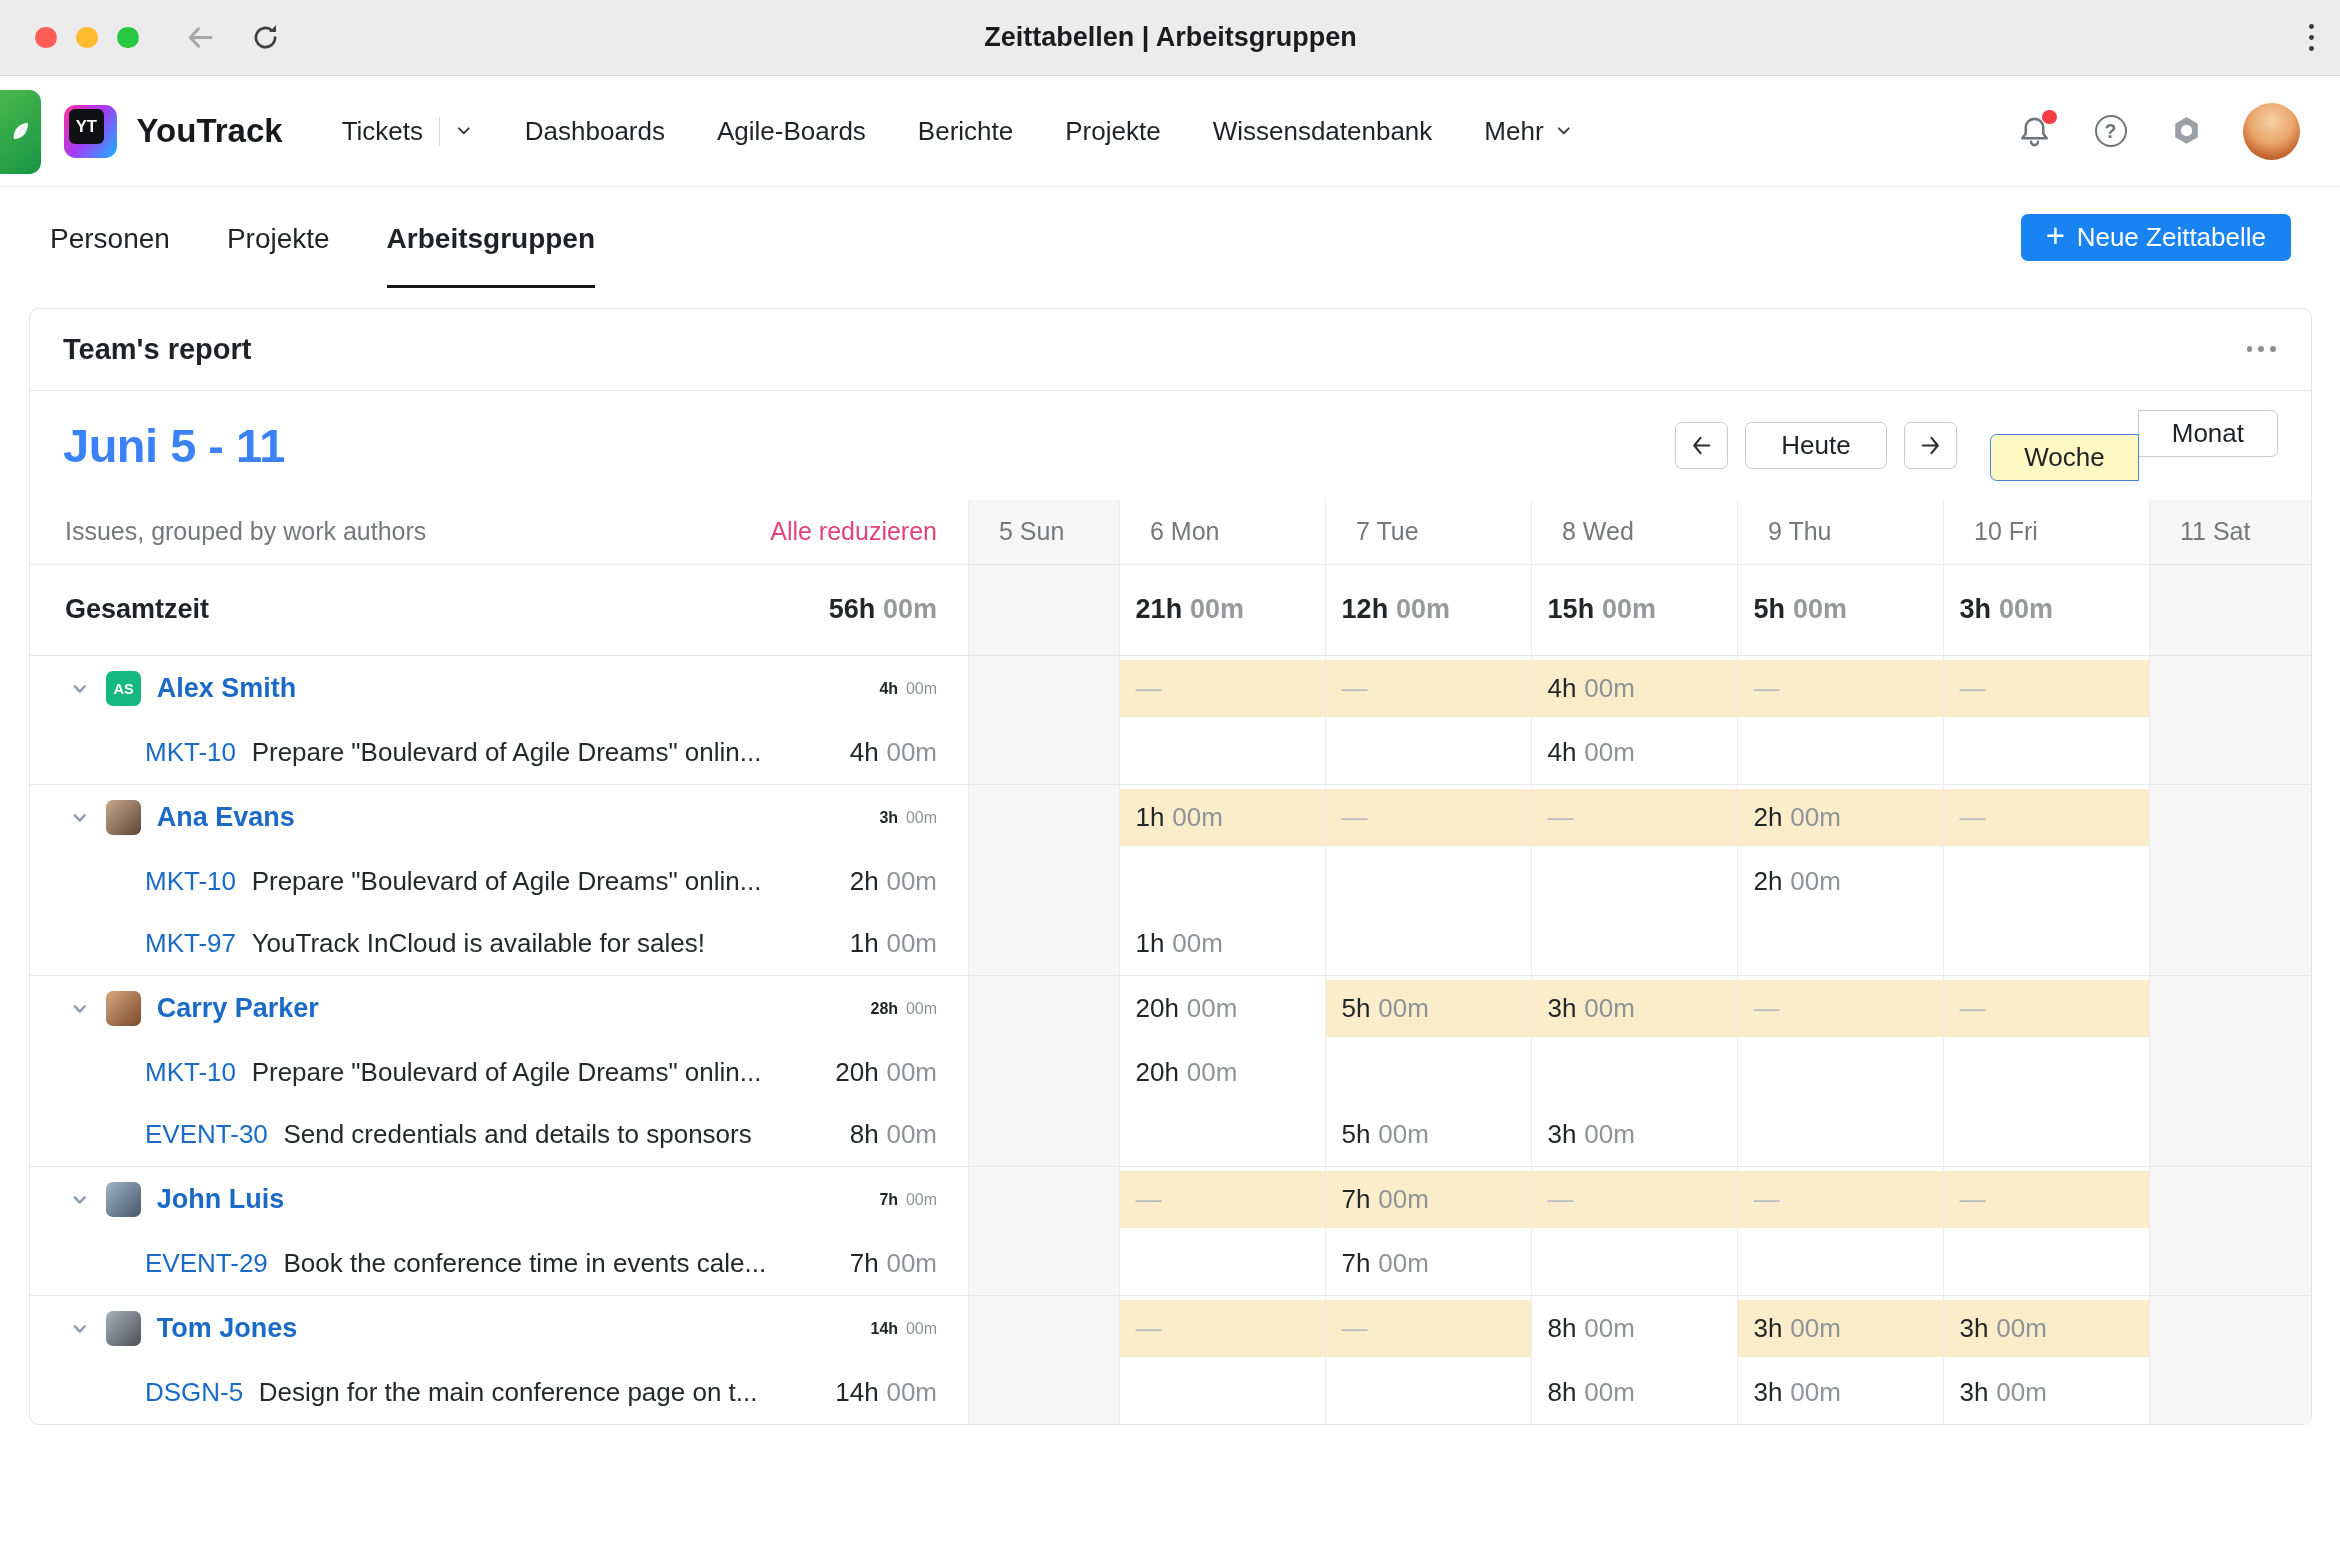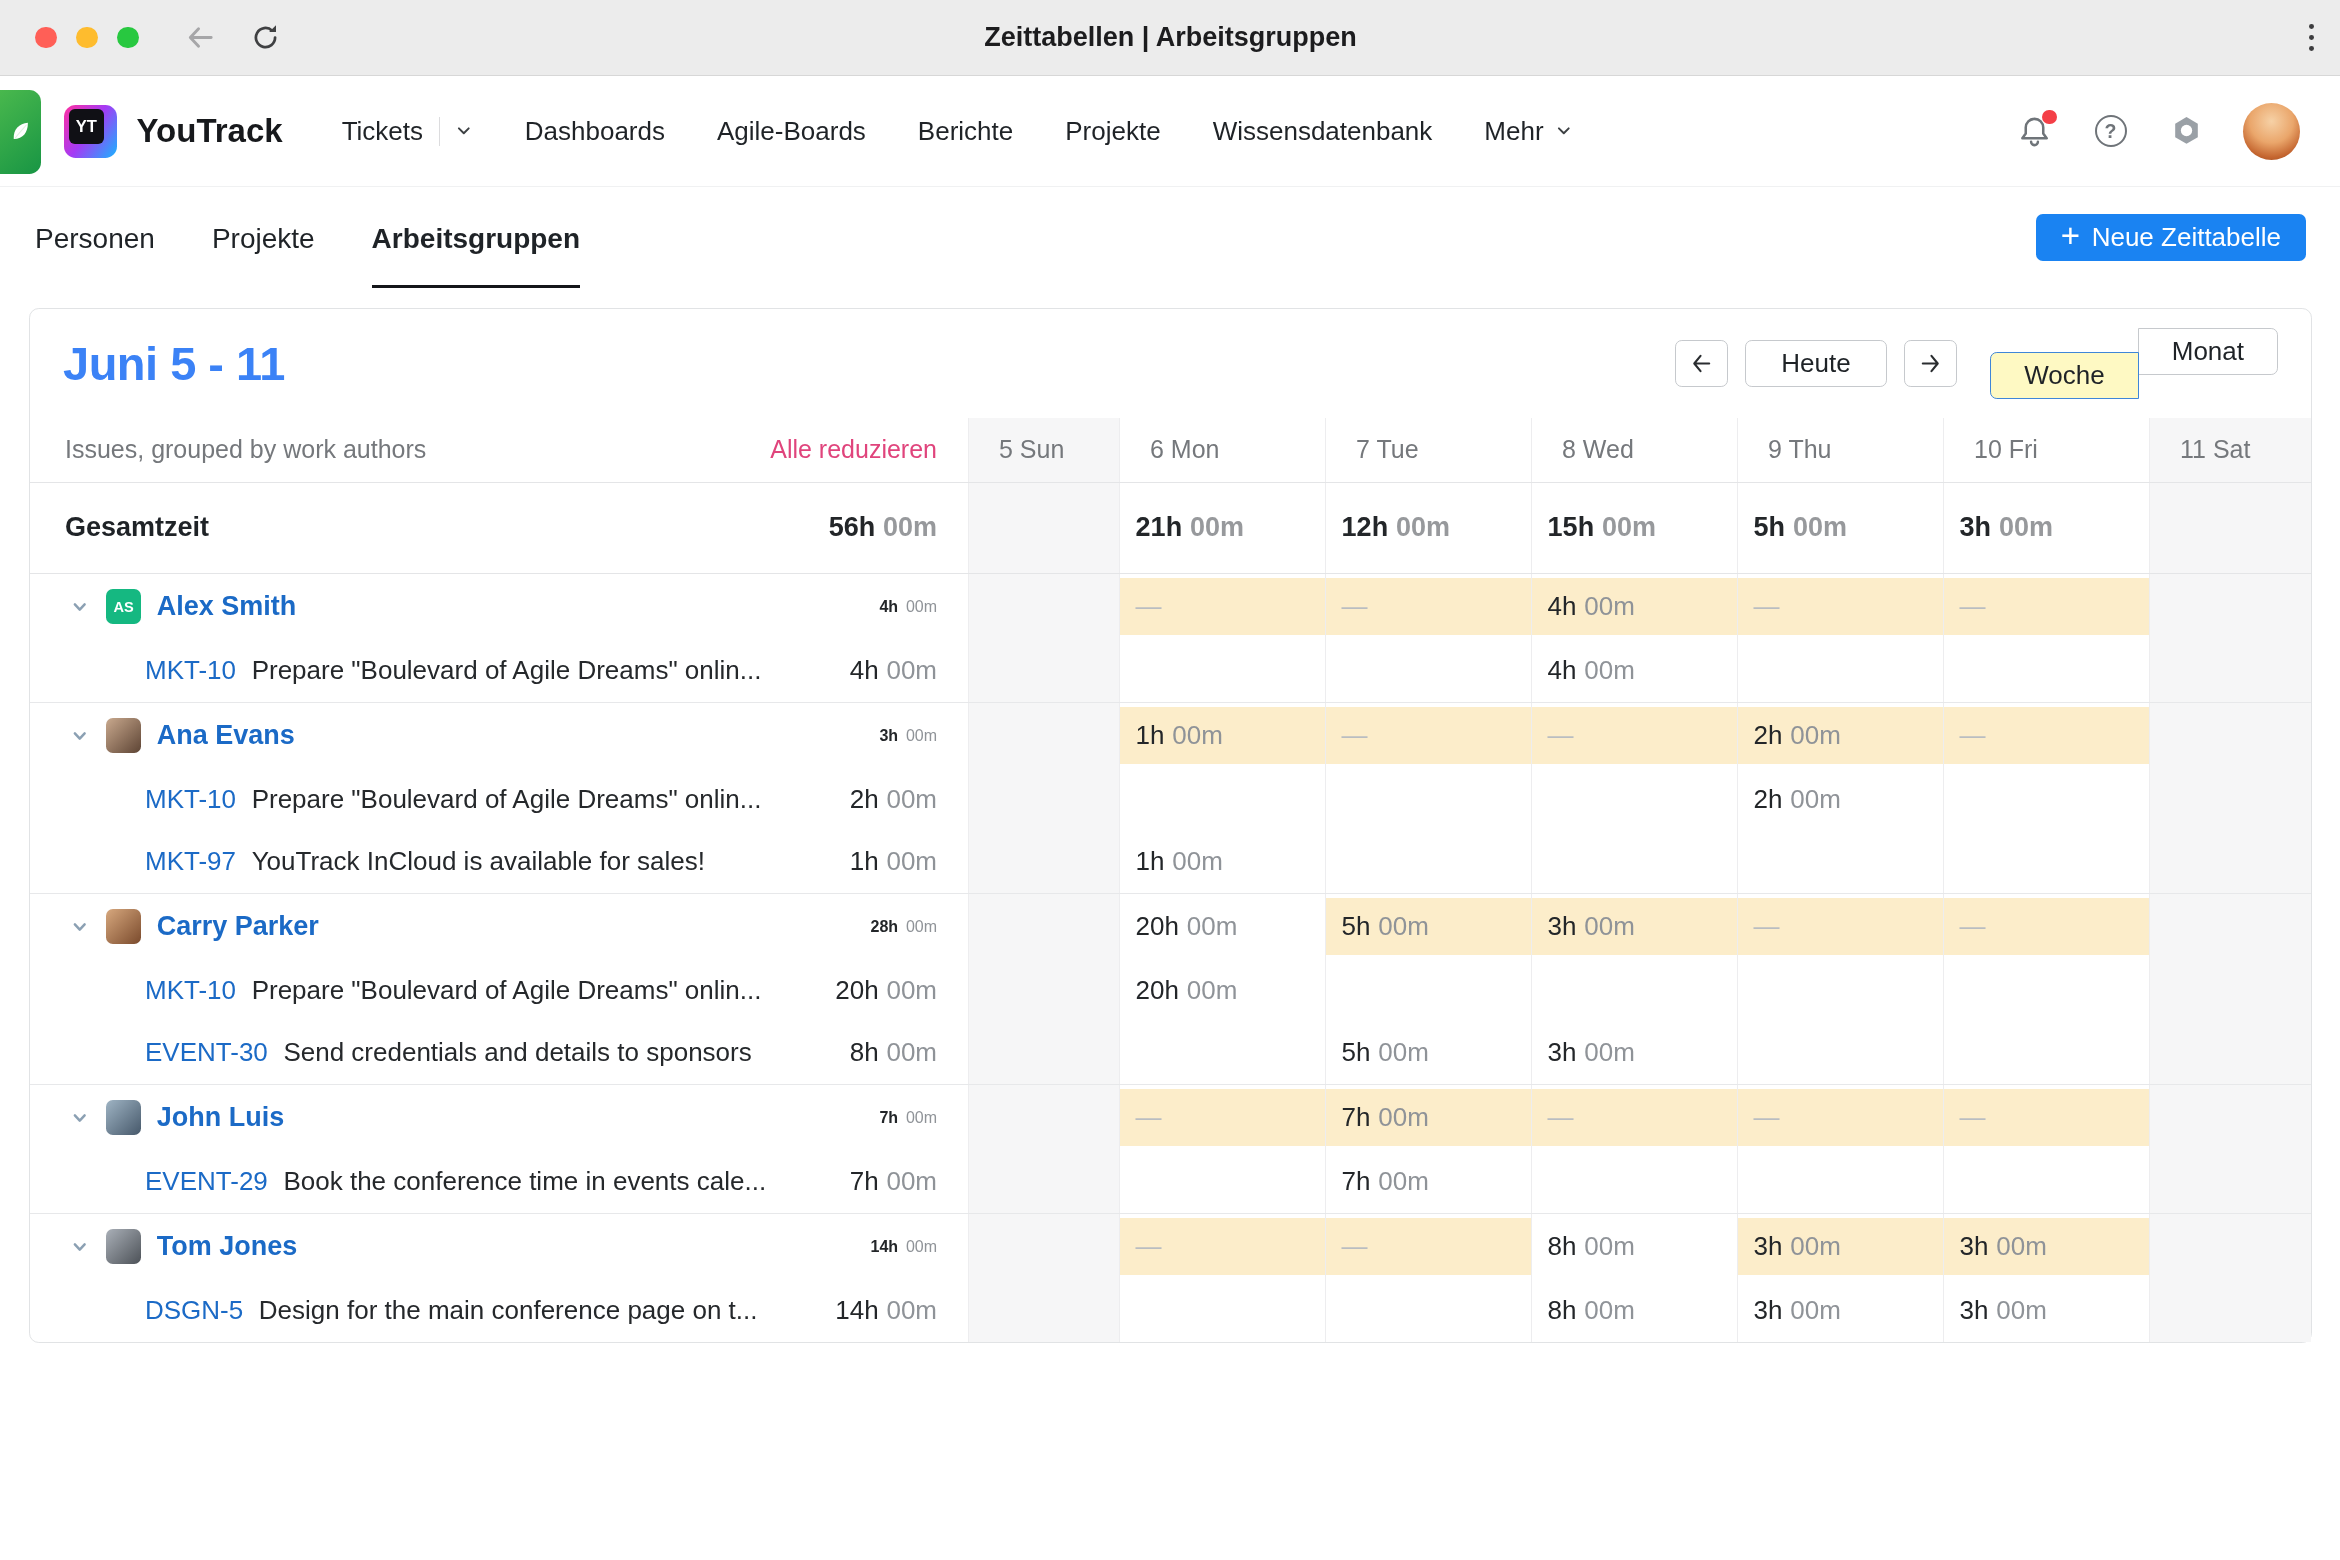--- a/index.html
+++ b/index.html
@@ -29,21 +29,21 @@
   .nav-item { display:flex; align-items:center; font-size:26px; color:#1f2327; padding:0 26px; }
   .nav-divider { width:1px; height:29px; background:#dcdcde; margin:0 15.6px; }
   .nav-right { margin-left:auto; display:flex; align-items:center; gap:37px; margin-right:41px; }
   .icon-btn { position:relative; width:39px; height:39px; display:flex; align-items:center; justify-content:center; }
   .badge { position:absolute; top:-2px; right:-2.9px; width:14.6px; height:14.6px; border-radius:50%; background:#f43f47; }
   .help-circle { width:32px; height:32px; border:2.9px solid #6f7479; border-radius:50%; color:#6f7479; font-size:19.5px; font-weight:700; display:flex; align-items:center; justify-content:center; }
   .user-avatar { width:57px; height:57px; border-radius:50%;
                  background:radial-gradient(circle at 50% 32%, #f6d1a6 0%, #eaa66b 45%, #c4652f 75%, #8c4522 100%); }
 
   
-  .tabsrow { height:101px; display:flex; align-items:stretch; padding:0 35px; }
+  .tabsrow { height:101px; display:flex; align-items:stretch; padding:0 50px; }
   .tabs { display:flex; gap:57px; }
   .tab { display:flex; align-items:center; font-size:28px; color:#1f2327; border-bottom:3.9px solid transparent; padding-top:5.9px; }
   .tab.active { font-weight:700; border-bottom-color:#141619; }
   .btn-primary { margin:auto 0 auto auto; height:47px; padding:0 25px; border-radius:6.8px; background:#1a83f2; color:#fff;
                  font-size:26px; display:flex; align-items:center; gap:11.7px; border:none; }
   .btn-primary .plus { font-size:33px; font-weight:400; margin-top:-2.9px; }
 
   
   .card { margin:19.5px 29px 0; border:1px solid #e1e3e5; border-radius:9.8px; background:#fff; }
   .card-header { height:82px; display:flex; align-items:center; justify-content:space-between; padding:0 33px; border-bottom:1px solid #e9ebed; }
@@ -206,20 +206,28 @@
         <span data-interactable="false">Arbeitsgruppen</span>
       </div>
   </div>
   <button class="btn-primary" data-interactable="true">
     <span class="plus" data-interactable="false">+</span>
     <span data-interactable="false">Neue Zeittabelle</span>
   </button>
 </div>
 
 <div class="card" data-interactable="false">
+  <div class="card-header" data-interactable="false">
+    <div class="card-title" data-interactable="false">Team's report</div>
+    <div class="more-dots" data-interactable="true">
+        <i></i>
+        <i></i>
+        <i></i>
+      </div>
+  </div>
 
   <div class="period-row" data-interactable="false">
     <div class="period-title" data-interactable="false">Juni 5 - 11</div>
     <div class="period-controls" data-interactable="false">
       <div class="nav-btn" data-interactable="true">
         <svg data-interactable="false" width="25" height="25" viewBox="0 0 26 26">
             <path d="M12 5 L5.5 13 L12 21 M6 13 H21" fill="none" stroke="#2a2d30" stroke-width="2.2" stroke-linecap="round" stroke-linejoin="round"></path>
           </svg>
       </div>
       <div class="today-btn" data-interactable="true">

